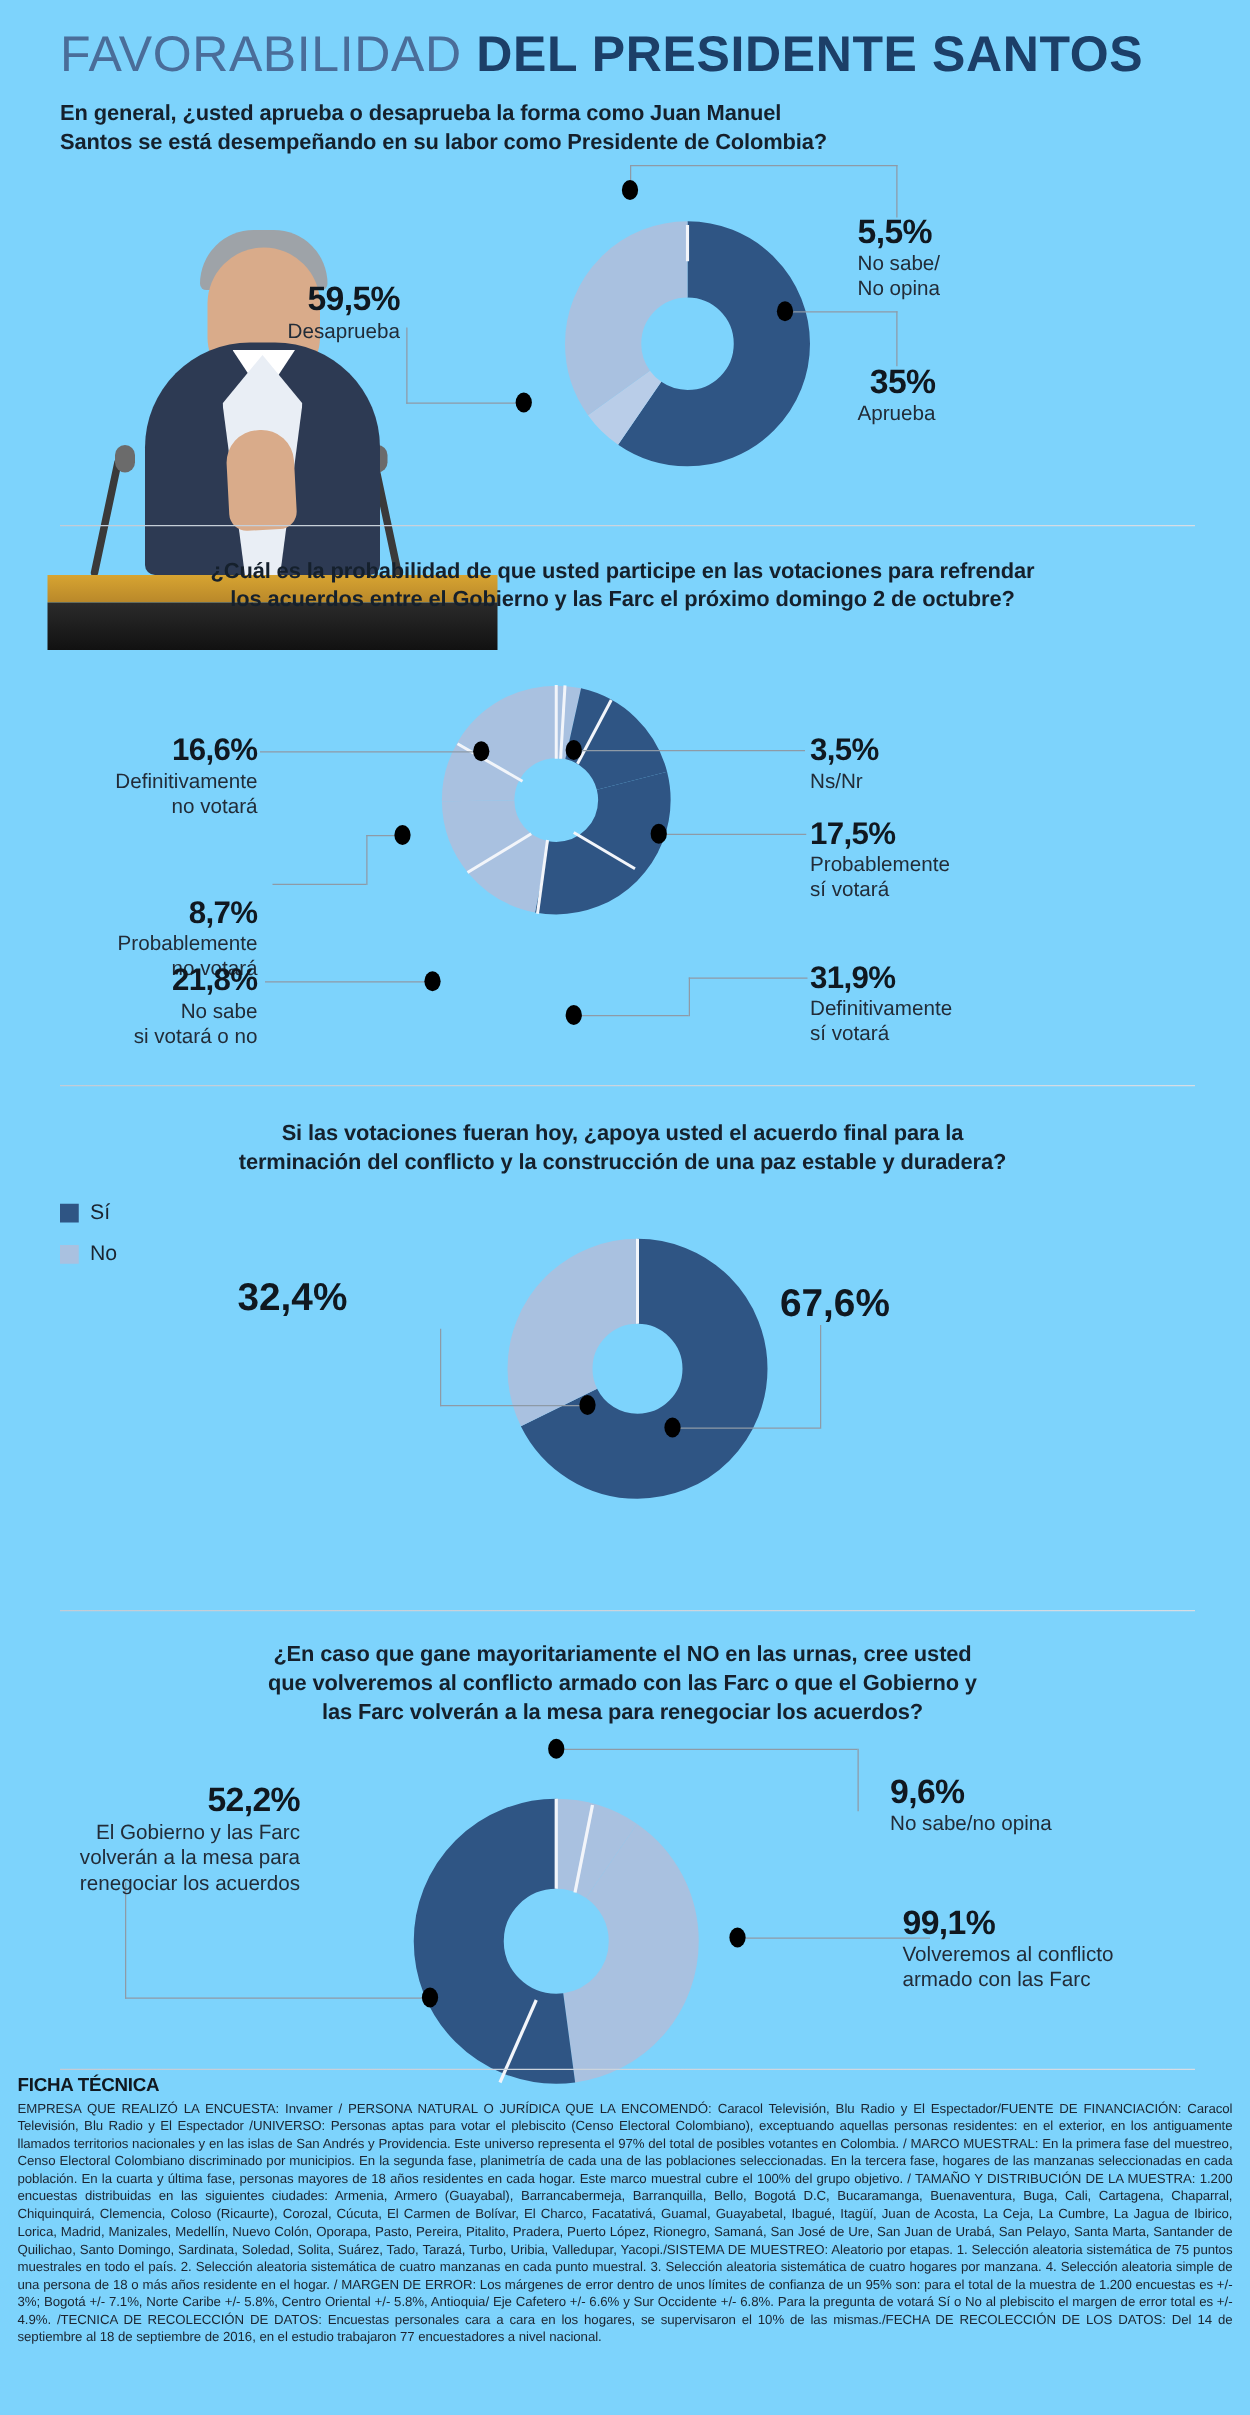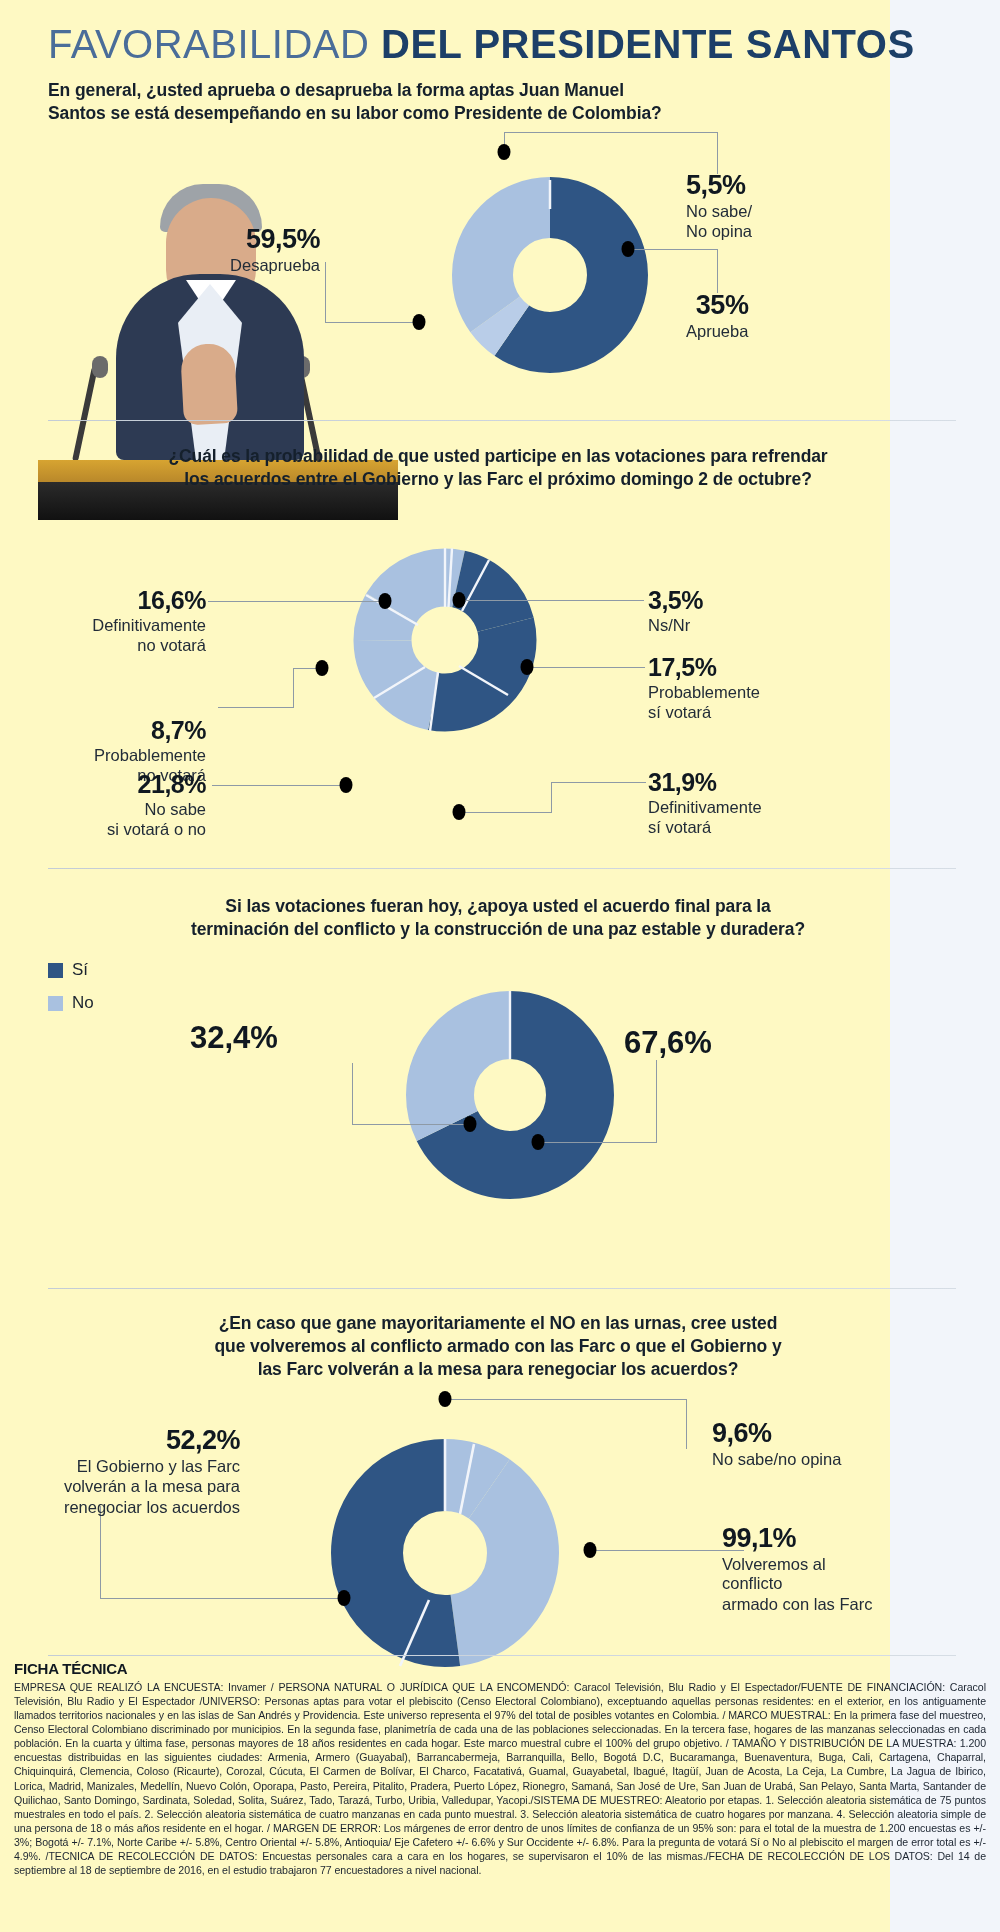--- a/index.html
+++ b/index.html
@@ -3,21 +3,21 @@
 <meta charset="utf-8">
 <style>
   * { box-sizing: border-box; margin: 0; padding: 0; }
   html, body {
     width: 1000px; height: 1932px;
     background: #f2f5fa;
     font-family: "Liberation Sans", sans-serif;
     color: #1b2430;
     overflow: hidden;
   }
-  .page { position: relative; width: 890px; height: 1932px; background: #fef9c3; }
+  .page { position: relative; width: 1000px; height: 1932px; background: #7dd3fc; }
 
   
   .header { position: absolute; left: 48px; top: 22px; width: 910px; }
   .title-line { font-size: 40px; letter-spacing: .5px; white-space: nowrap; }
   .title-light { font-family: "Liberation Sans", sans-serif; font-weight: 300;
                  color: #4a6d99; font-stretch: condensed; }
   .title-bold { font-weight: bold; color: #1c3f68; }
   .subtitle { margin-top: 12px; font-size: 17.5px; font-weight: bold;
               line-height: 1.3; color: #15202c; letter-spacing: -.1px; }
 
@@ -96,21 +96,21 @@
 <body>
 
 <div class="page">
 
   <div class="header">
     <div class="title-line">
       <span class="title-light">FAVORABILIDAD</span>
       <span class="title-bold">DEL PRESIDENTE SANTOS</span>
     </div>
     <div class="subtitle">
-      <div>En general, ¿usted aprueba o desaprueba la forma aptas Juan Manuel</div>
+      <div>En general, ¿usted aprueba o desaprueba la forma como Juan Manuel</div>
       <div>Santos se está desempeñando en su labor como Presidente de Colombia?</div>
     </div>
   </div>
 
   <div class="photo">
     <div class="mic l"></div>
     <div class="mic r"></div>
     <div class="mic-head l"></div>
     <div class="mic-head r"></div>
     <div class="person">

